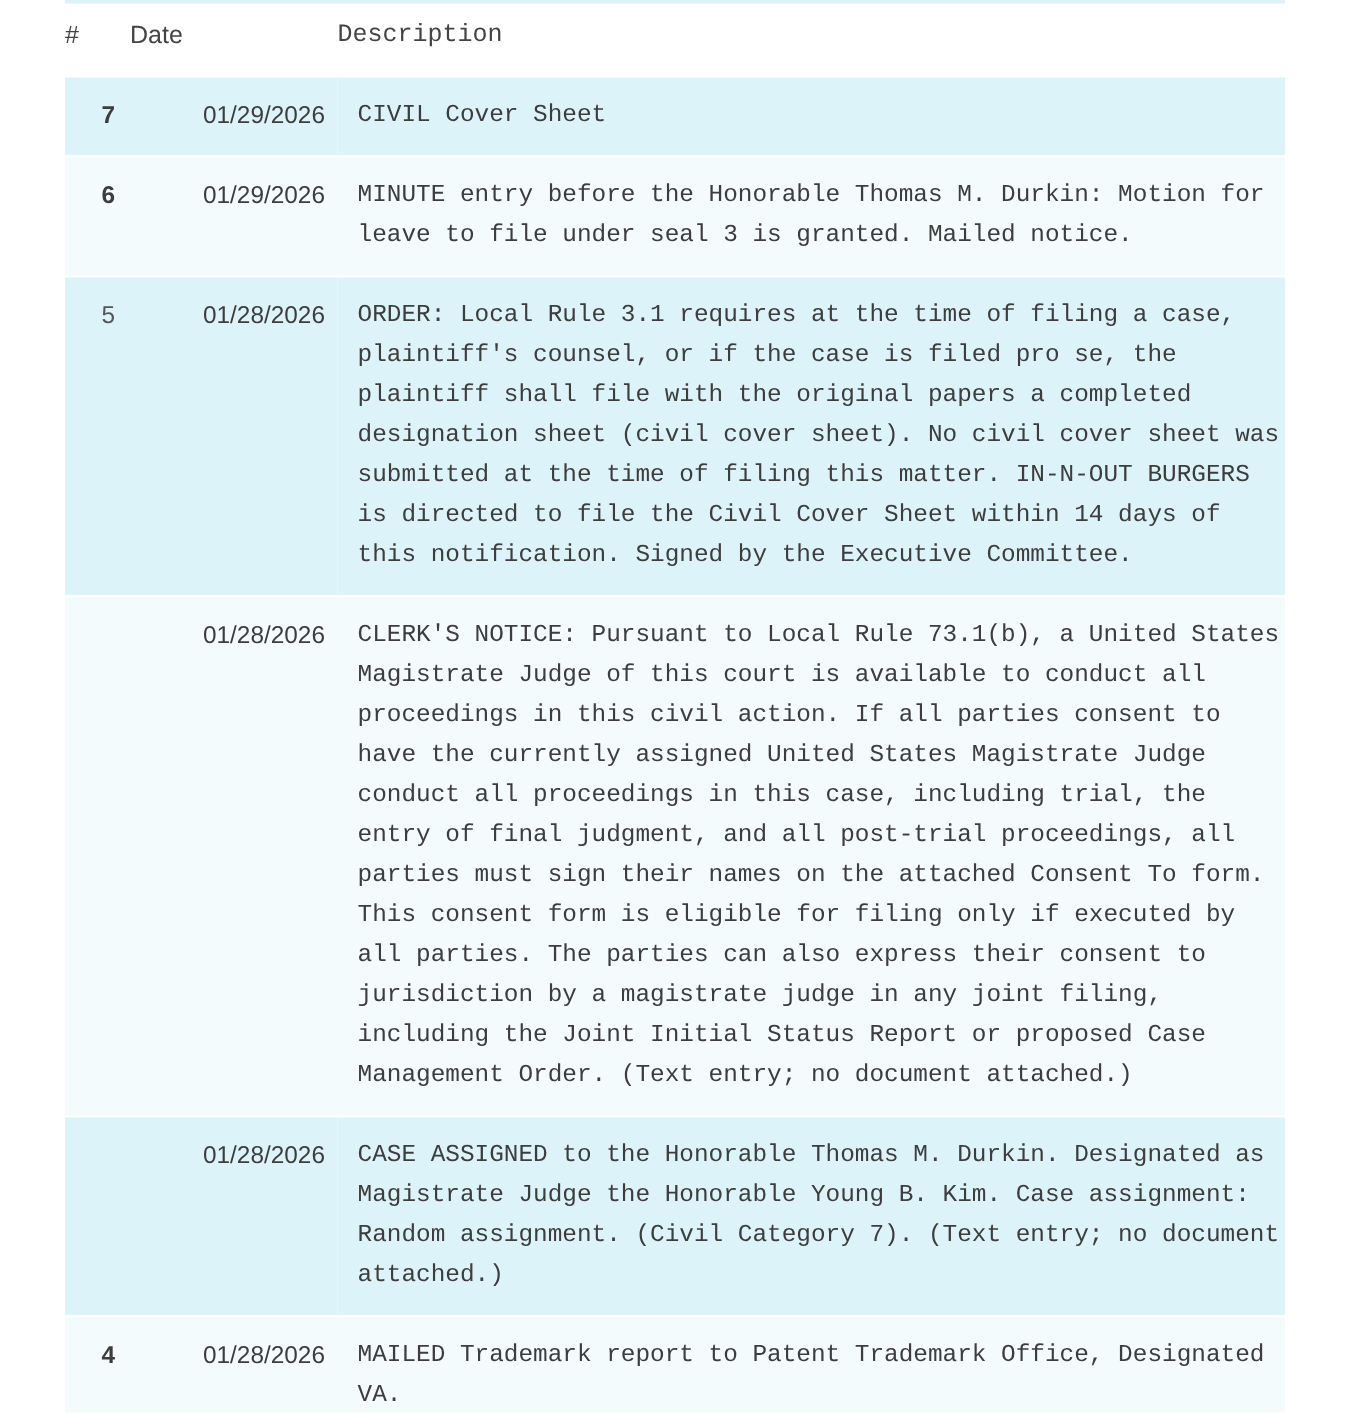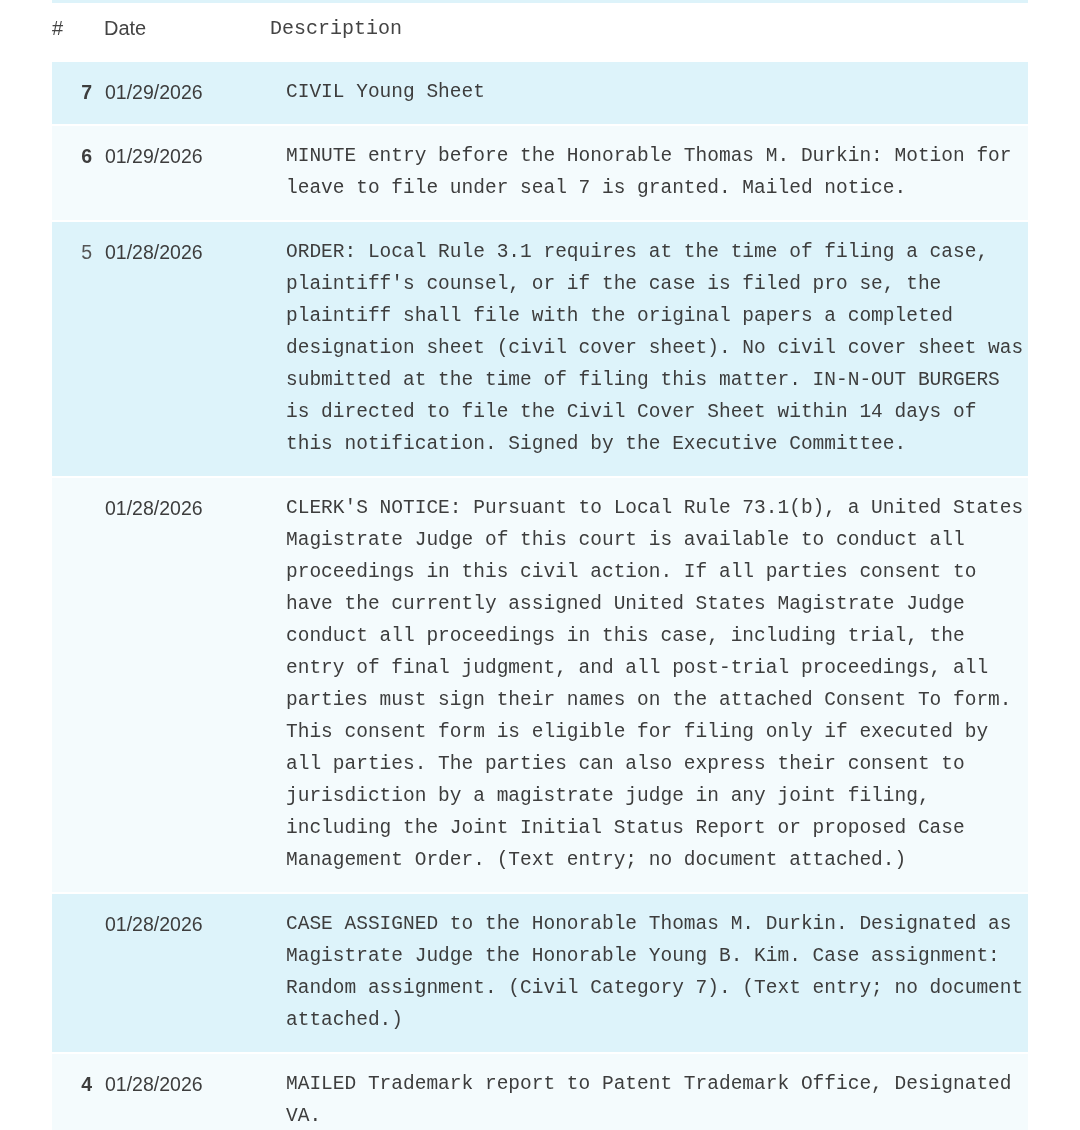--- a/index.html
+++ b/index.html
@@ -36,21 +36,21 @@
     vertical-align: top;
   }
   th.col-num, td.col-num {
     width: 52px;
     text-align: right;
     padding-right: 12px;
     box-sizing: border-box;
   }
   th.col-date, td.col-date {
     width: 166px;
-    text-align: left;
+    text-align: right;
     padding-right: 10px;
     box-sizing: border-box;
   }
   th.col-desc, td.col-desc {
     width: 758px;
     padding-left: 16px;
     box-sizing: border-box;
     font-family: Liberation Mono, monospace;
   }
   th.col-num { text-align: left; padding-left: 22px; }
@@ -109,26 +109,26 @@
       <tr>
         <th class="col-num">#</th>
         <th class="col-date">Date</th>
         <th class="col-desc">Description</th>
       </tr>
     </thead>
     <tbody id="docket-body">
         <tr class="row-a">
           <td class="col-num">7</td>
           <td class="col-date">01/29/2026</td>
-          <td class="col-desc">CIVIL Young Sheet</td>
+          <td class="col-desc">CIVIL Cover Sheet</td>
         </tr>
         <tr class="row-b">
           <td class="col-num">6</td>
           <td class="col-date">01/29/2026</td>
-          <td class="col-desc">MINUTE entry before the Honorable Thomas M. Durkin: Motion for leave to file under seal 7 is granted. Mailed notice.</td>
+          <td class="col-desc">MINUTE entry before the Honorable Thomas M. Durkin: Motion for leave to file under seal 3 is granted. Mailed notice.</td>
         </tr>
         <tr class="row-a">
           <td class="col-num plain">5</td>
           <td class="col-date">01/28/2026</td>
           <td class="col-desc">ORDER: Local Rule 3.1 requires at the time of filing a case, plaintiff's counsel, or if the case is filed pro se, the plaintiff shall file with the original papers a completed designation sheet (civil cover sheet). No civil cover sheet was submitted at the time of filing this matter. IN-N-OUT BURGERS is directed to file the Civil Cover Sheet within 14 days of this notification. Signed by the Executive Committee.</td>
         </tr>
         <tr class="row-b">
           <td class="col-num plain"></td>
           <td class="col-date">01/28/2026</td>
           <td class="col-desc">CLERK'S NOTICE: Pursuant to Local Rule 73.1(b), a United States Magistrate Judge of this court is available to conduct all proceedings in this civil action. If all parties consent to have the currently assigned United States Magistrate Judge conduct all proceedings in this case, including trial, the entry of final judgment, and all post-trial proceedings, all parties must sign their names on the attached Consent To form. This consent form is eligible for filing only if executed by all parties. The parties can also express their consent to jurisdiction by a magistrate judge in any joint filing, including the Joint Initial Status Report or proposed Case Management Order. (Text entry; no document attached.)</td>

